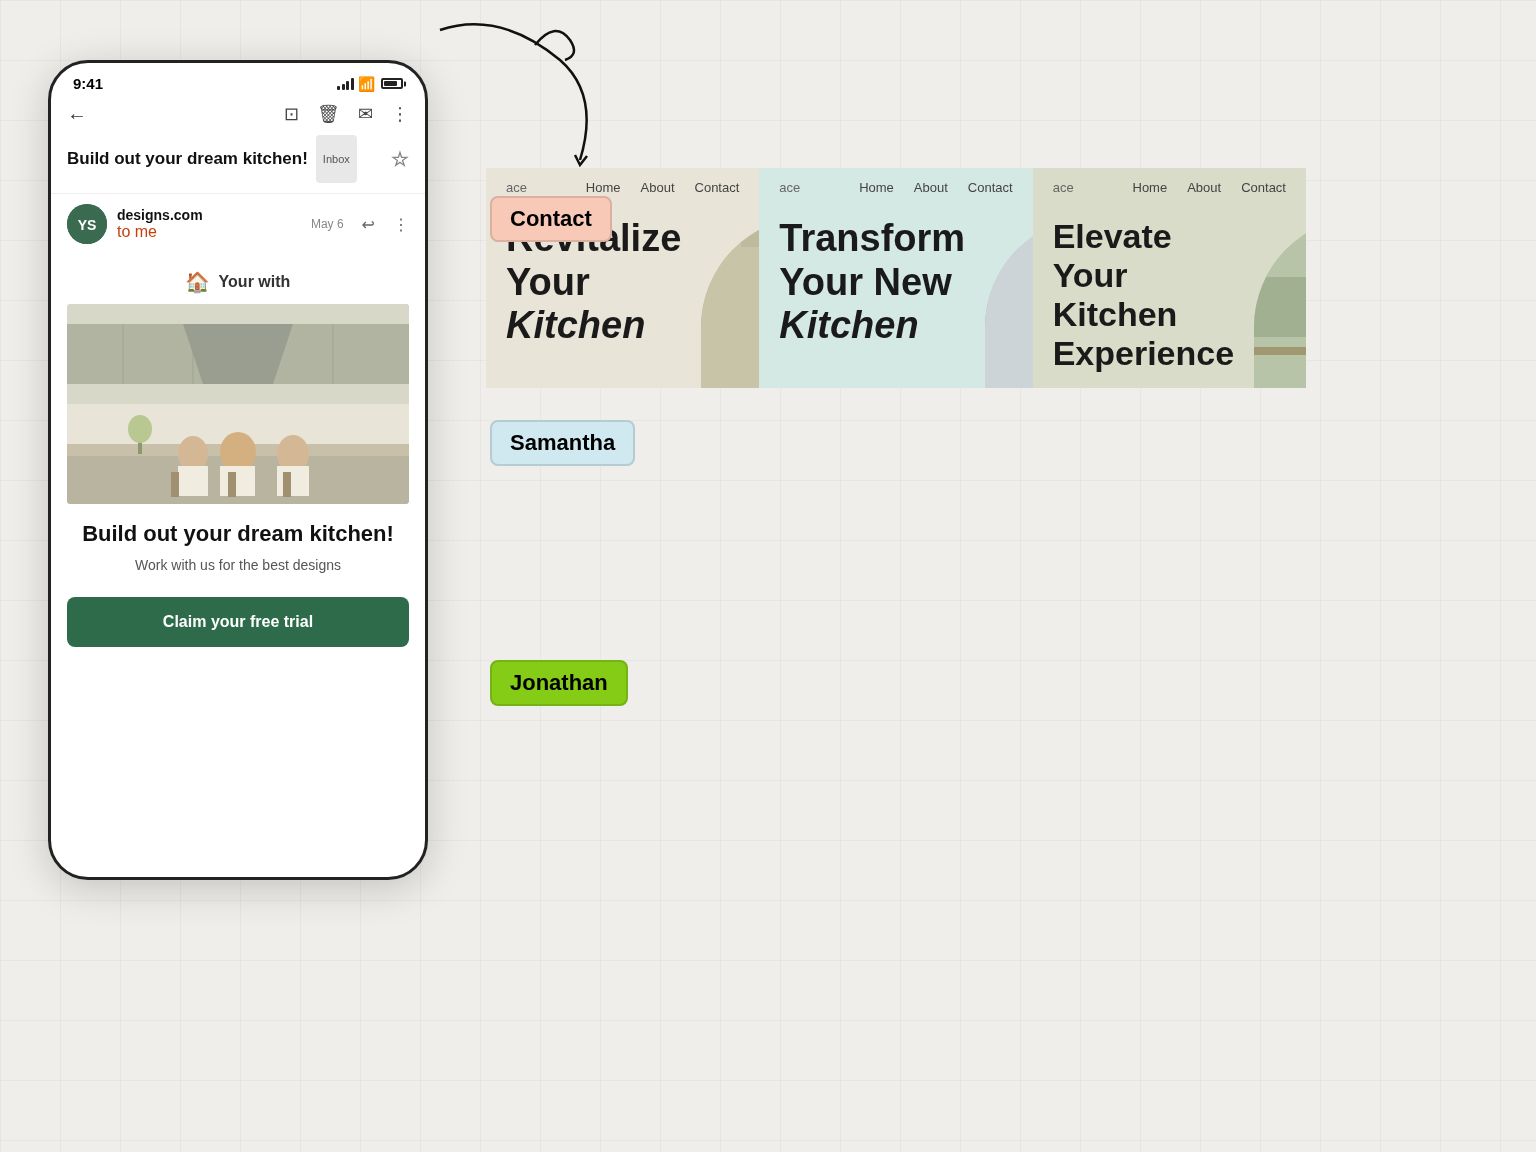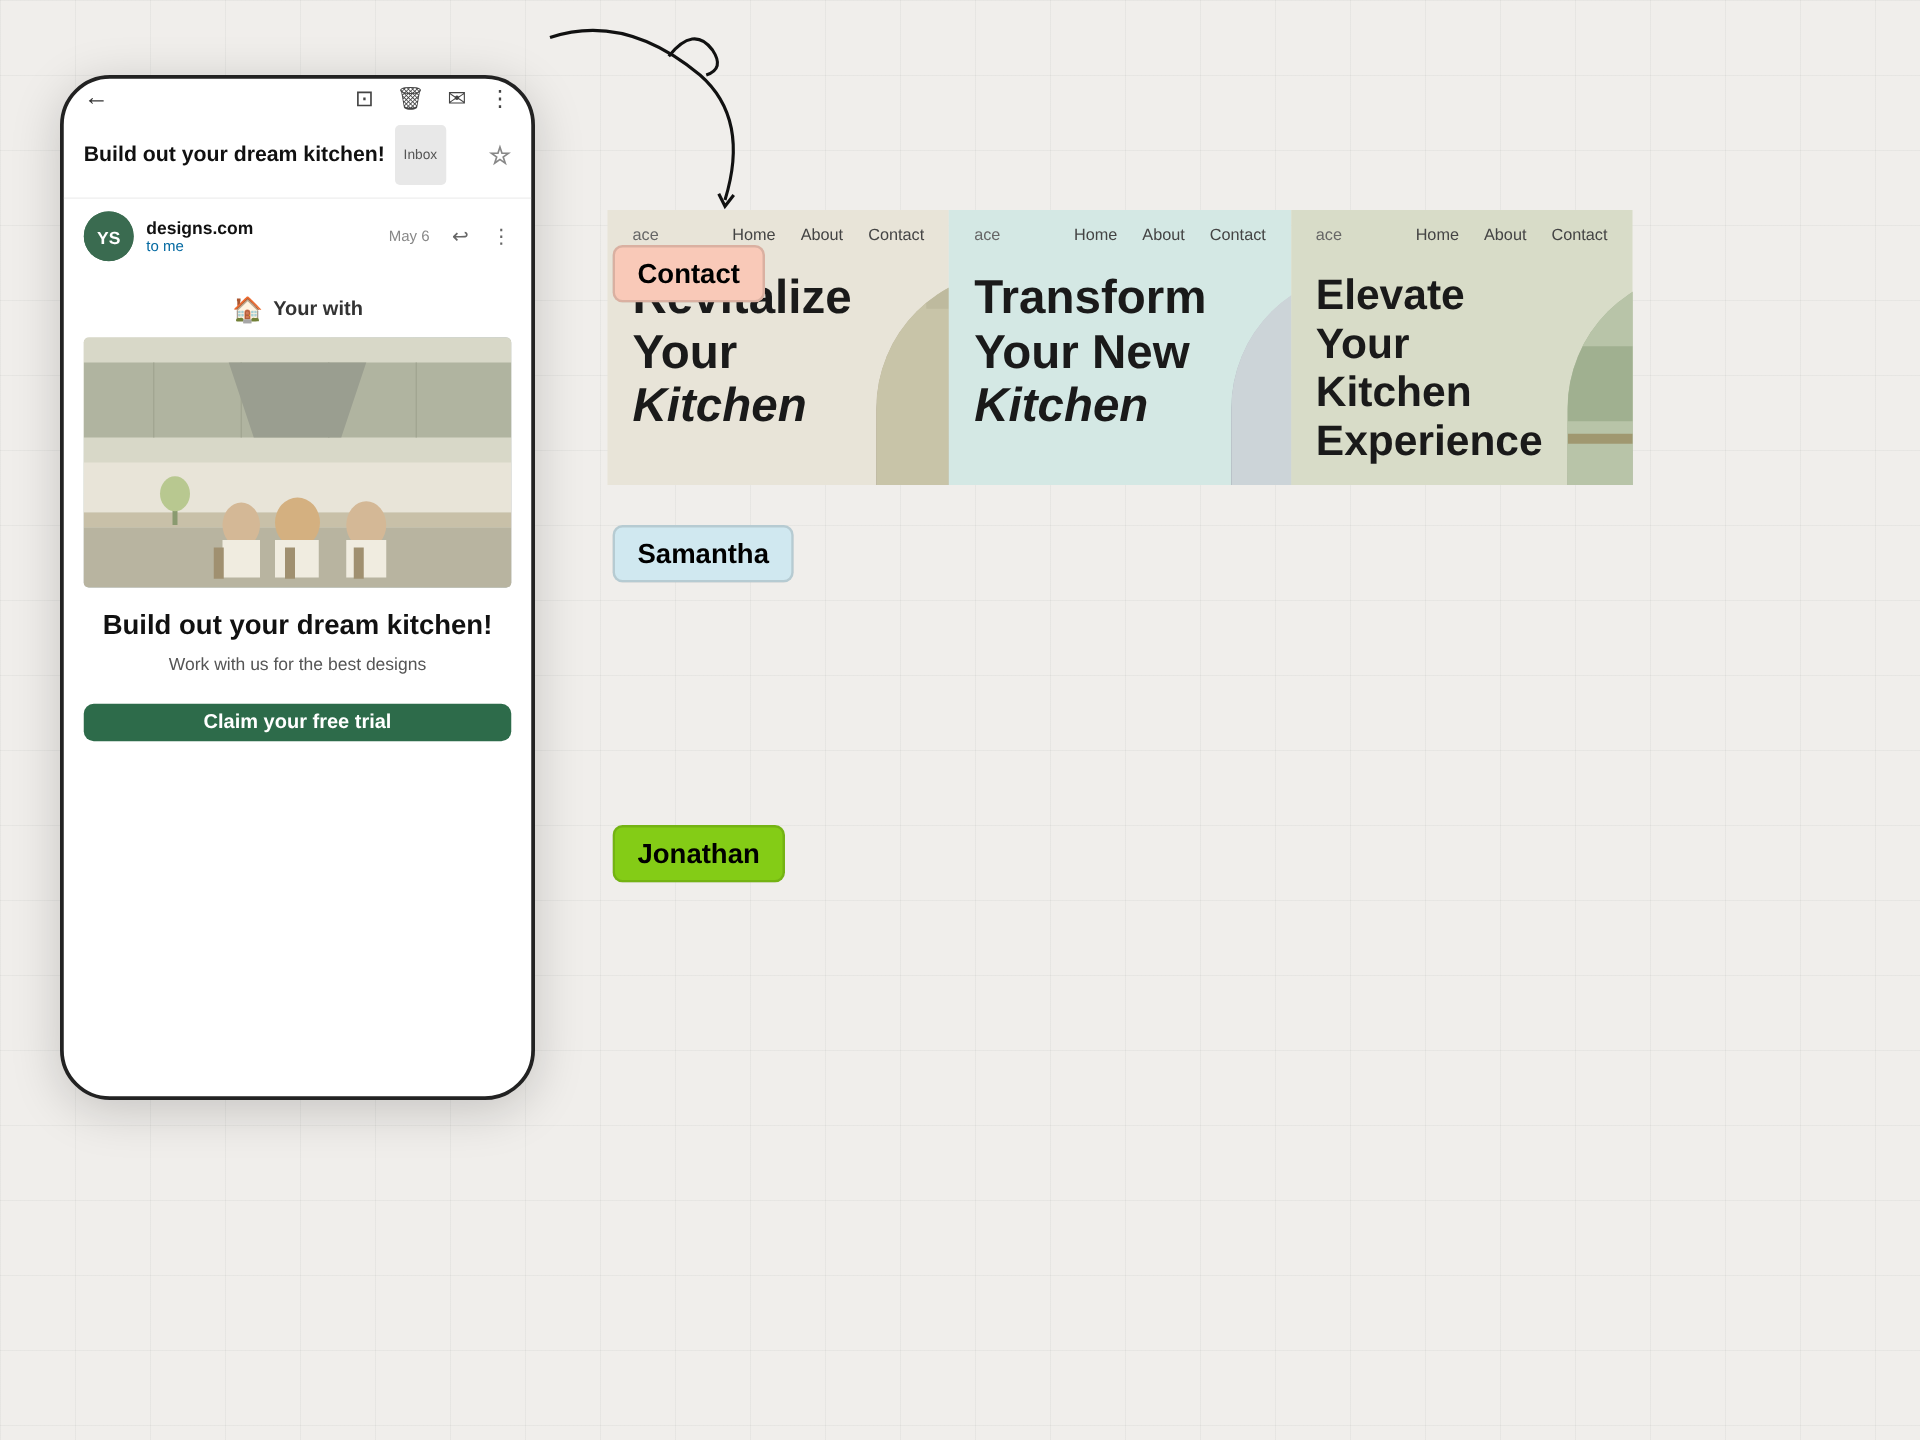--- a/index.html
+++ b/index.html
@@ -129,21 +129,21 @@
       align-items: center;
       justify-content: center;
       font-size: 14px;
       color: #fff;
       font-weight: 700;
       overflow: hidden;
       flex-shrink: 0;
     }
     .sender-info { flex: 1; }
     .sender-name { font-size: 14px; font-weight: 600; color: #111; }
-    .sender-to { font-size: 12px; color: #0369a1; }
+    .sender-to { font-size: 16px; color: #c2410c; }
     .sender-date { font-size: 12px; color: #888; margin-right: 8px; }
     .reply-icon { font-size: 16px; color: #666; }
     .more-icon { font-size: 16px; color: #666; }
 
     
     .email-body {
       flex: 1;
       overflow: hidden;
       display: flex;
       flex-direction: column;
@@ -184,21 +184,21 @@
       font-size: 14px;
       color: #555;
       padding: 4px 20px 16px;
     }
     .cta-button {
       margin: 8px 16px 20px;
       background: #2d6b4a;
       color: #fff;
       border: none;
       border-radius: 8px;
-      padding: 6px;
+      padding: 16px;
       font-size: 16px;
       font-weight: 600;
       text-align: center;
       cursor: pointer;
       display: block;
       flex-shrink: 0;
     }
 
     
     .arrow-svg {
@@ -315,20 +315,35 @@
       overflow: hidden;
       flex-shrink: 0;
     }
   </style>
 </head>
 <body>
 
 <div class="phone-wrap">
   <div class="phone">
 
+    <div class="status-bar">
+      <span class="status-time">9:41</span>
+      <div class="status-icons">
+        <div class="signal-bars">
+          <span style="height:4px"></span>
+          <span style="height:6px"></span>
+          <span style="height:9px"></span>
+          <span style="height:12px"></span>
+        </div>
+        <span style="font-size:14px;">📶</span>
+        <div class="battery-icon">
+          <div class="battery-fill"></div>
+        </div>
+      </div>
+    </div>
 
     <div class="email-toolbar">
       <span class="back-icon">←</span>
       <span class="toolbar-spacer"></span>
       <span class="toolbar-icon">⊡</span>
       <span class="toolbar-icon">🗑</span>
       <span class="toolbar-icon">✉</span>
       <span class="toolbar-icon">⋮</span>
     </div>
 

